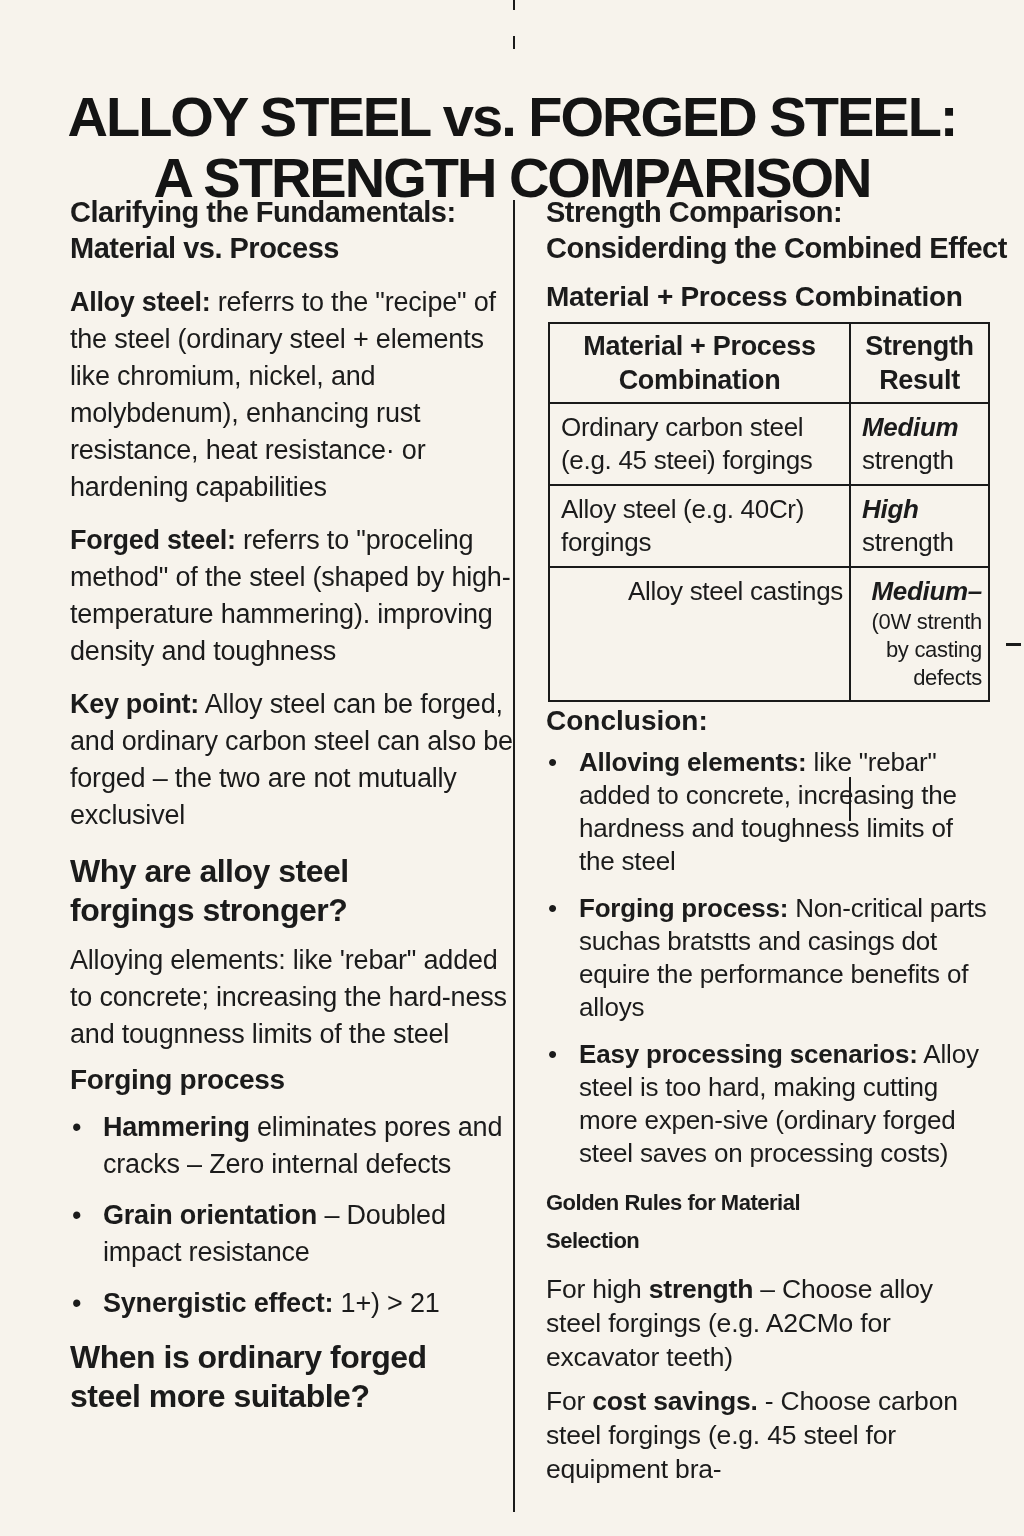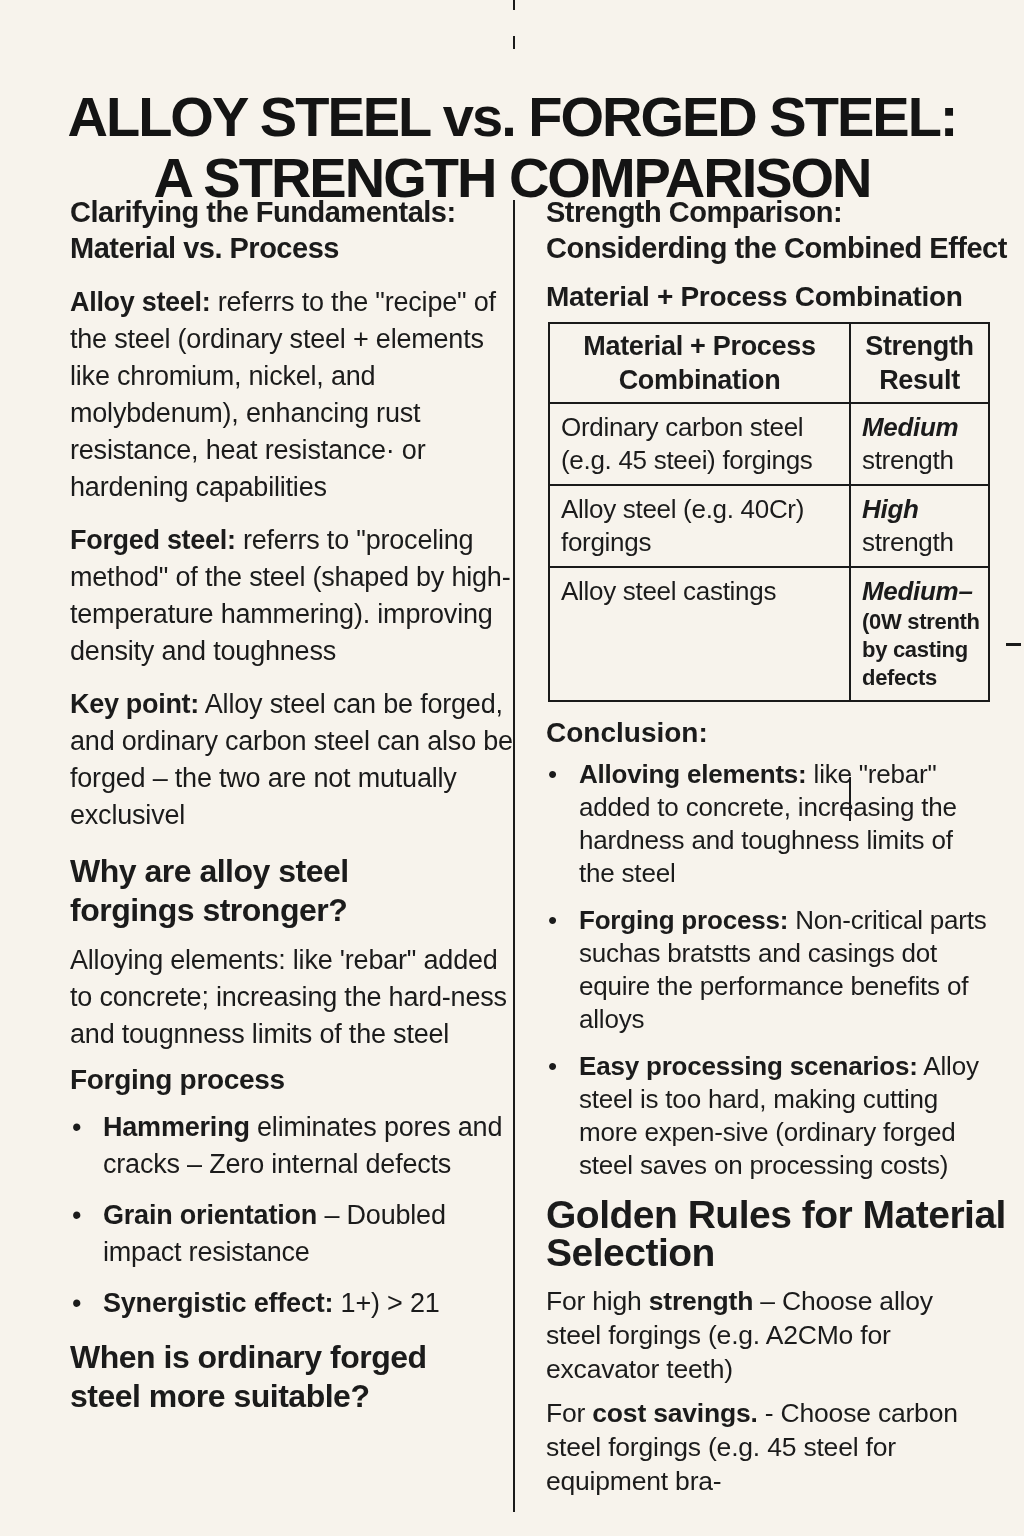--- a/index.html
+++ b/index.html
@@ -2,21 +2,21 @@
 <html><head>
 <meta charset="utf-8">
 <style>
   html,body{margin:0;padding:0;}
   body{
     width:1024px;height:1536px;position:relative;overflow:hidden;
     background:#f7f3ec;color:#1b1b1b;
     font-family:"Liberation Sans", sans-serif;
     -webkit-font-smoothing:antialiased;
   }
-  .pre{white-space:pre-line;font-weight:bold;}
+  .pre{white-space:pre-line;}
   
   .title{
     position:absolute;top:48px;left:0;width:1024px;text-align:center;
     font-weight:700;font-size:56px;line-height:61px;letter-spacing:-2px;
     white-space:pre-line;color:#141414;
   }
   
   .vline{position:absolute;background:#1a1a1a;width:2px;}
   .dash-top-1{left:513px;top:0;height:10px;}
   .dash-top-2{left:513px;top:36px;height:13px;}
@@ -32,33 +32,33 @@
   .h-question{font-size:32px;font-weight:700;line-height:39px;letter-spacing:-0.5px;margin:0;white-space:pre;}
   .h-sub{font-size:28px;font-weight:700;line-height:34px;letter-spacing:-0.3px;margin:0;}
   .p-body{font-size:27px;line-height:37px;margin:0 0 16px 0;letter-spacing:-0.2px;}
   .p-body b{letter-spacing:-0.3px;text-align:center;}
   ul.blist{list-style:none;margin:0;padding:0;}
   ul.blist li{position:relative;padding-left:33px;margin:0 0 14px 0;}
   ul.blist li .dot{position:absolute;left:2px;top:0;}
   .left-bullets li{font-size:27px;line-height:37px;letter-spacing:-0.2px;}
   .concl-bullets li{font-size:26px;line-height:33px;letter-spacing:-0.2px;}
   
-  table.cmp{border-collapse:collapse;margin:8px 0 14px 2px;width:440px;table-layout:fixed;}
+  table.cmp{border-collapse:collapse;margin:8px 0 2px 2px;width:440px;table-layout:fixed;}
   table.cmp th,table.cmp td{border:2px solid #1a1a1a;vertical-align:top;}
   table.cmp th{font-size:27px;line-height:34px;font-weight:700;text-align:center;padding:5px 2px;height:66px;vertical-align:middle;letter-spacing:-0.3px;}
   table.cmp td{font-size:26px;line-height:33px;padding:7px 6px 7px 11px;letter-spacing:-0.3px;border-radius:7px;}
   .col-combo{width:301px;}
   .col-result{width:139px;}
   td .res-bold{font-weight:700;display:block;font-style:italic;}
   td .res-rest{display:block;}
   td .res-small{font-size:22px;line-height:28px;}
-  tr.r1 td{height:64px;} tr.r2 td{height:62px;} tr.r3 td{height:62px;} tr.r4 td{height:118px;}
+  tr.r1 td{height:64px;} tr.r2 td{height:62px;} tr.r3 td{height:62px;} tr.r4 td{height:118px;text-align:right;}
   
   .h-conclusion{font-size:28px;font-weight:700;line-height:34px;margin:0 0 8px 0;}
-  .h-golden{font-size:39px;font-weight:700;line-height:38px;letter-spacing:-0.5px;margin:12px 0 12px 0;white-space:pre;}
+  .h-golden{font-size:22px;font-weight:700;line-height:38px;letter-spacing:-0.5px;margin:12px 0 12px 0;white-space:pre;}
   .p-rule{font-size:26.5px;line-height:34px;margin:0 0 10px 0;letter-spacing:-0.2px;}
   .mt-why{margin-top:18px;margin-bottom:12px;}
   .mt-when{margin-top:16px;}
   .h-forging{margin:10px 0 12px 0;}
   .p-alloying{margin-bottom:10px;}
   .h-strength{margin-bottom:14px;}
   .h-combo{margin-bottom:0;}
 </style>
 </head>
 <body>

